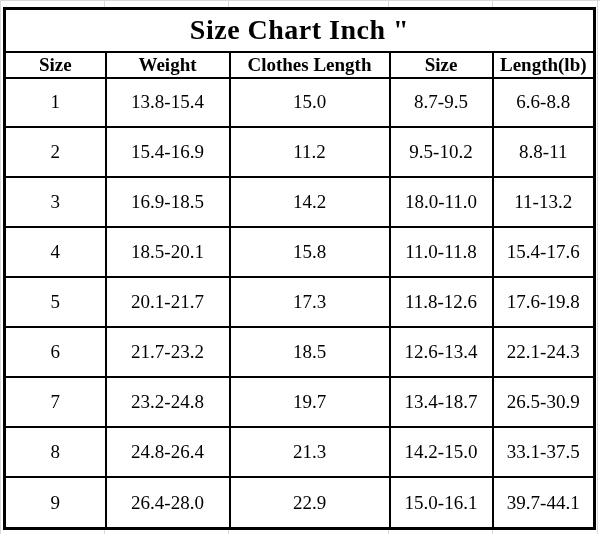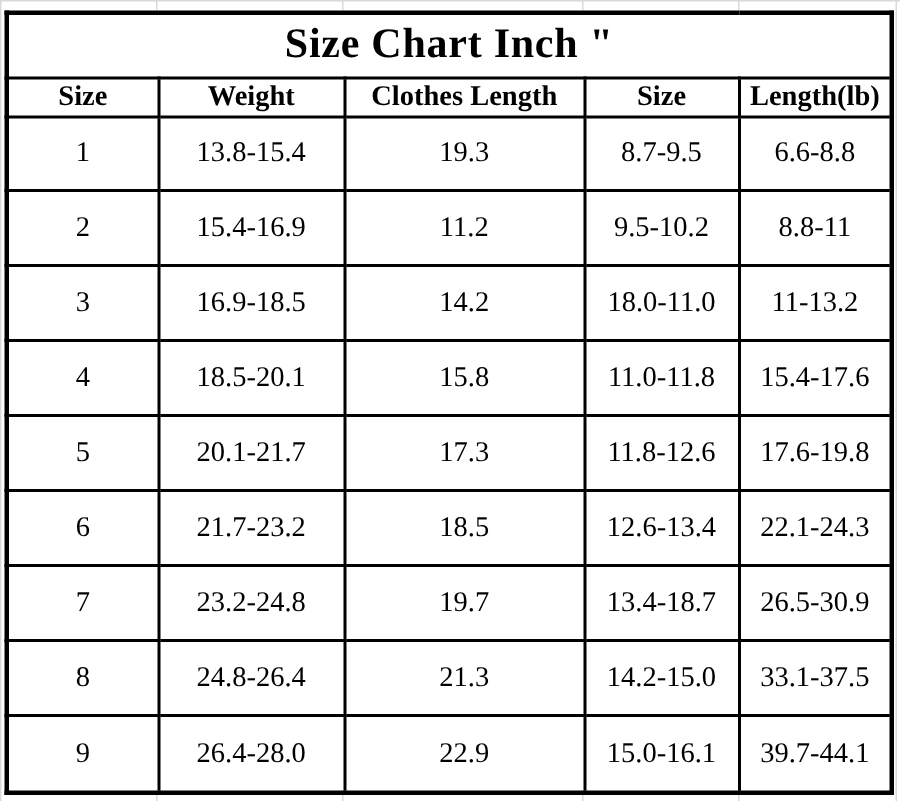--- a/index.html
+++ b/index.html
@@ -84,21 +84,21 @@
           <th>Weight</th>
           <th>Clothes Length</th>
           <th>Size</th>
           <th>Length(lb)</th>
         </tr>
     </thead>
     <tbody id="table-body">
         <tr>
           <td>1</td>
           <td>13.8-15.4</td>
-          <td>19.3</td>
+          <td>15.0</td>
           <td>8.7-9.5</td>
           <td>6.6-8.8</td>
         </tr>
         <tr>
           <td>2</td>
           <td>15.4-16.9</td>
           <td>11.2</td>
           <td>9.5-10.2</td>
           <td>8.8-11</td>
         </tr>

